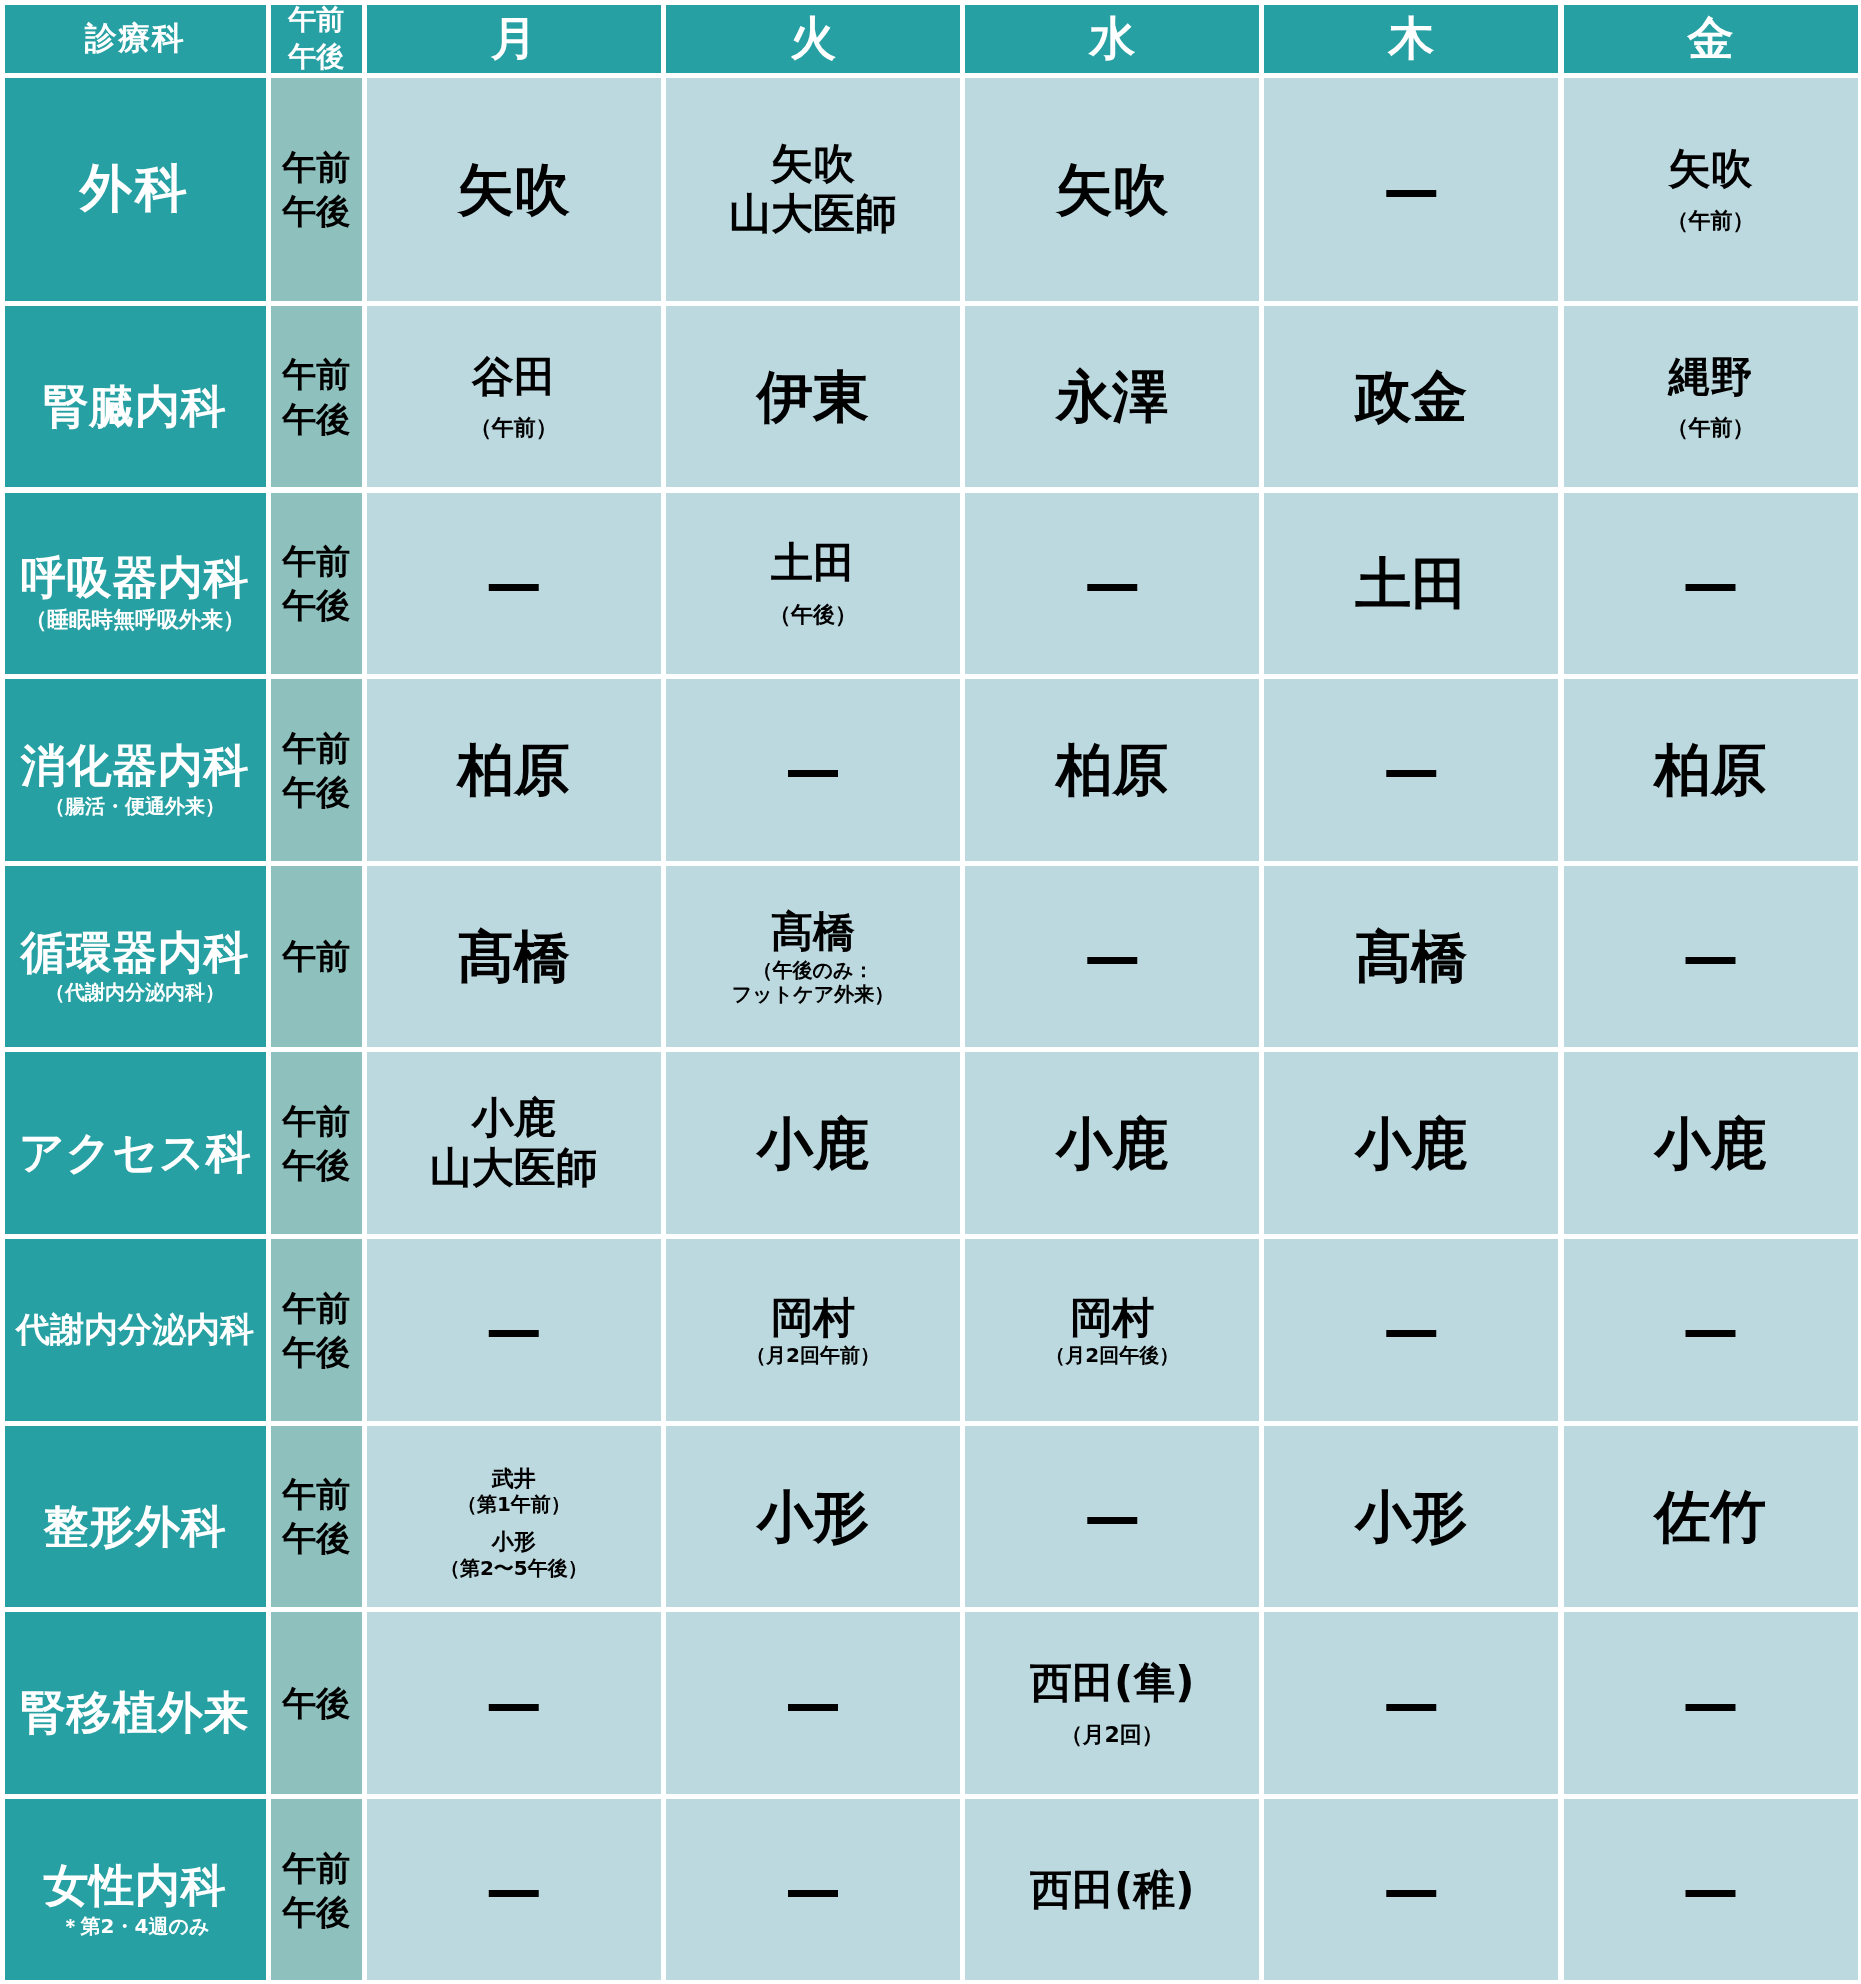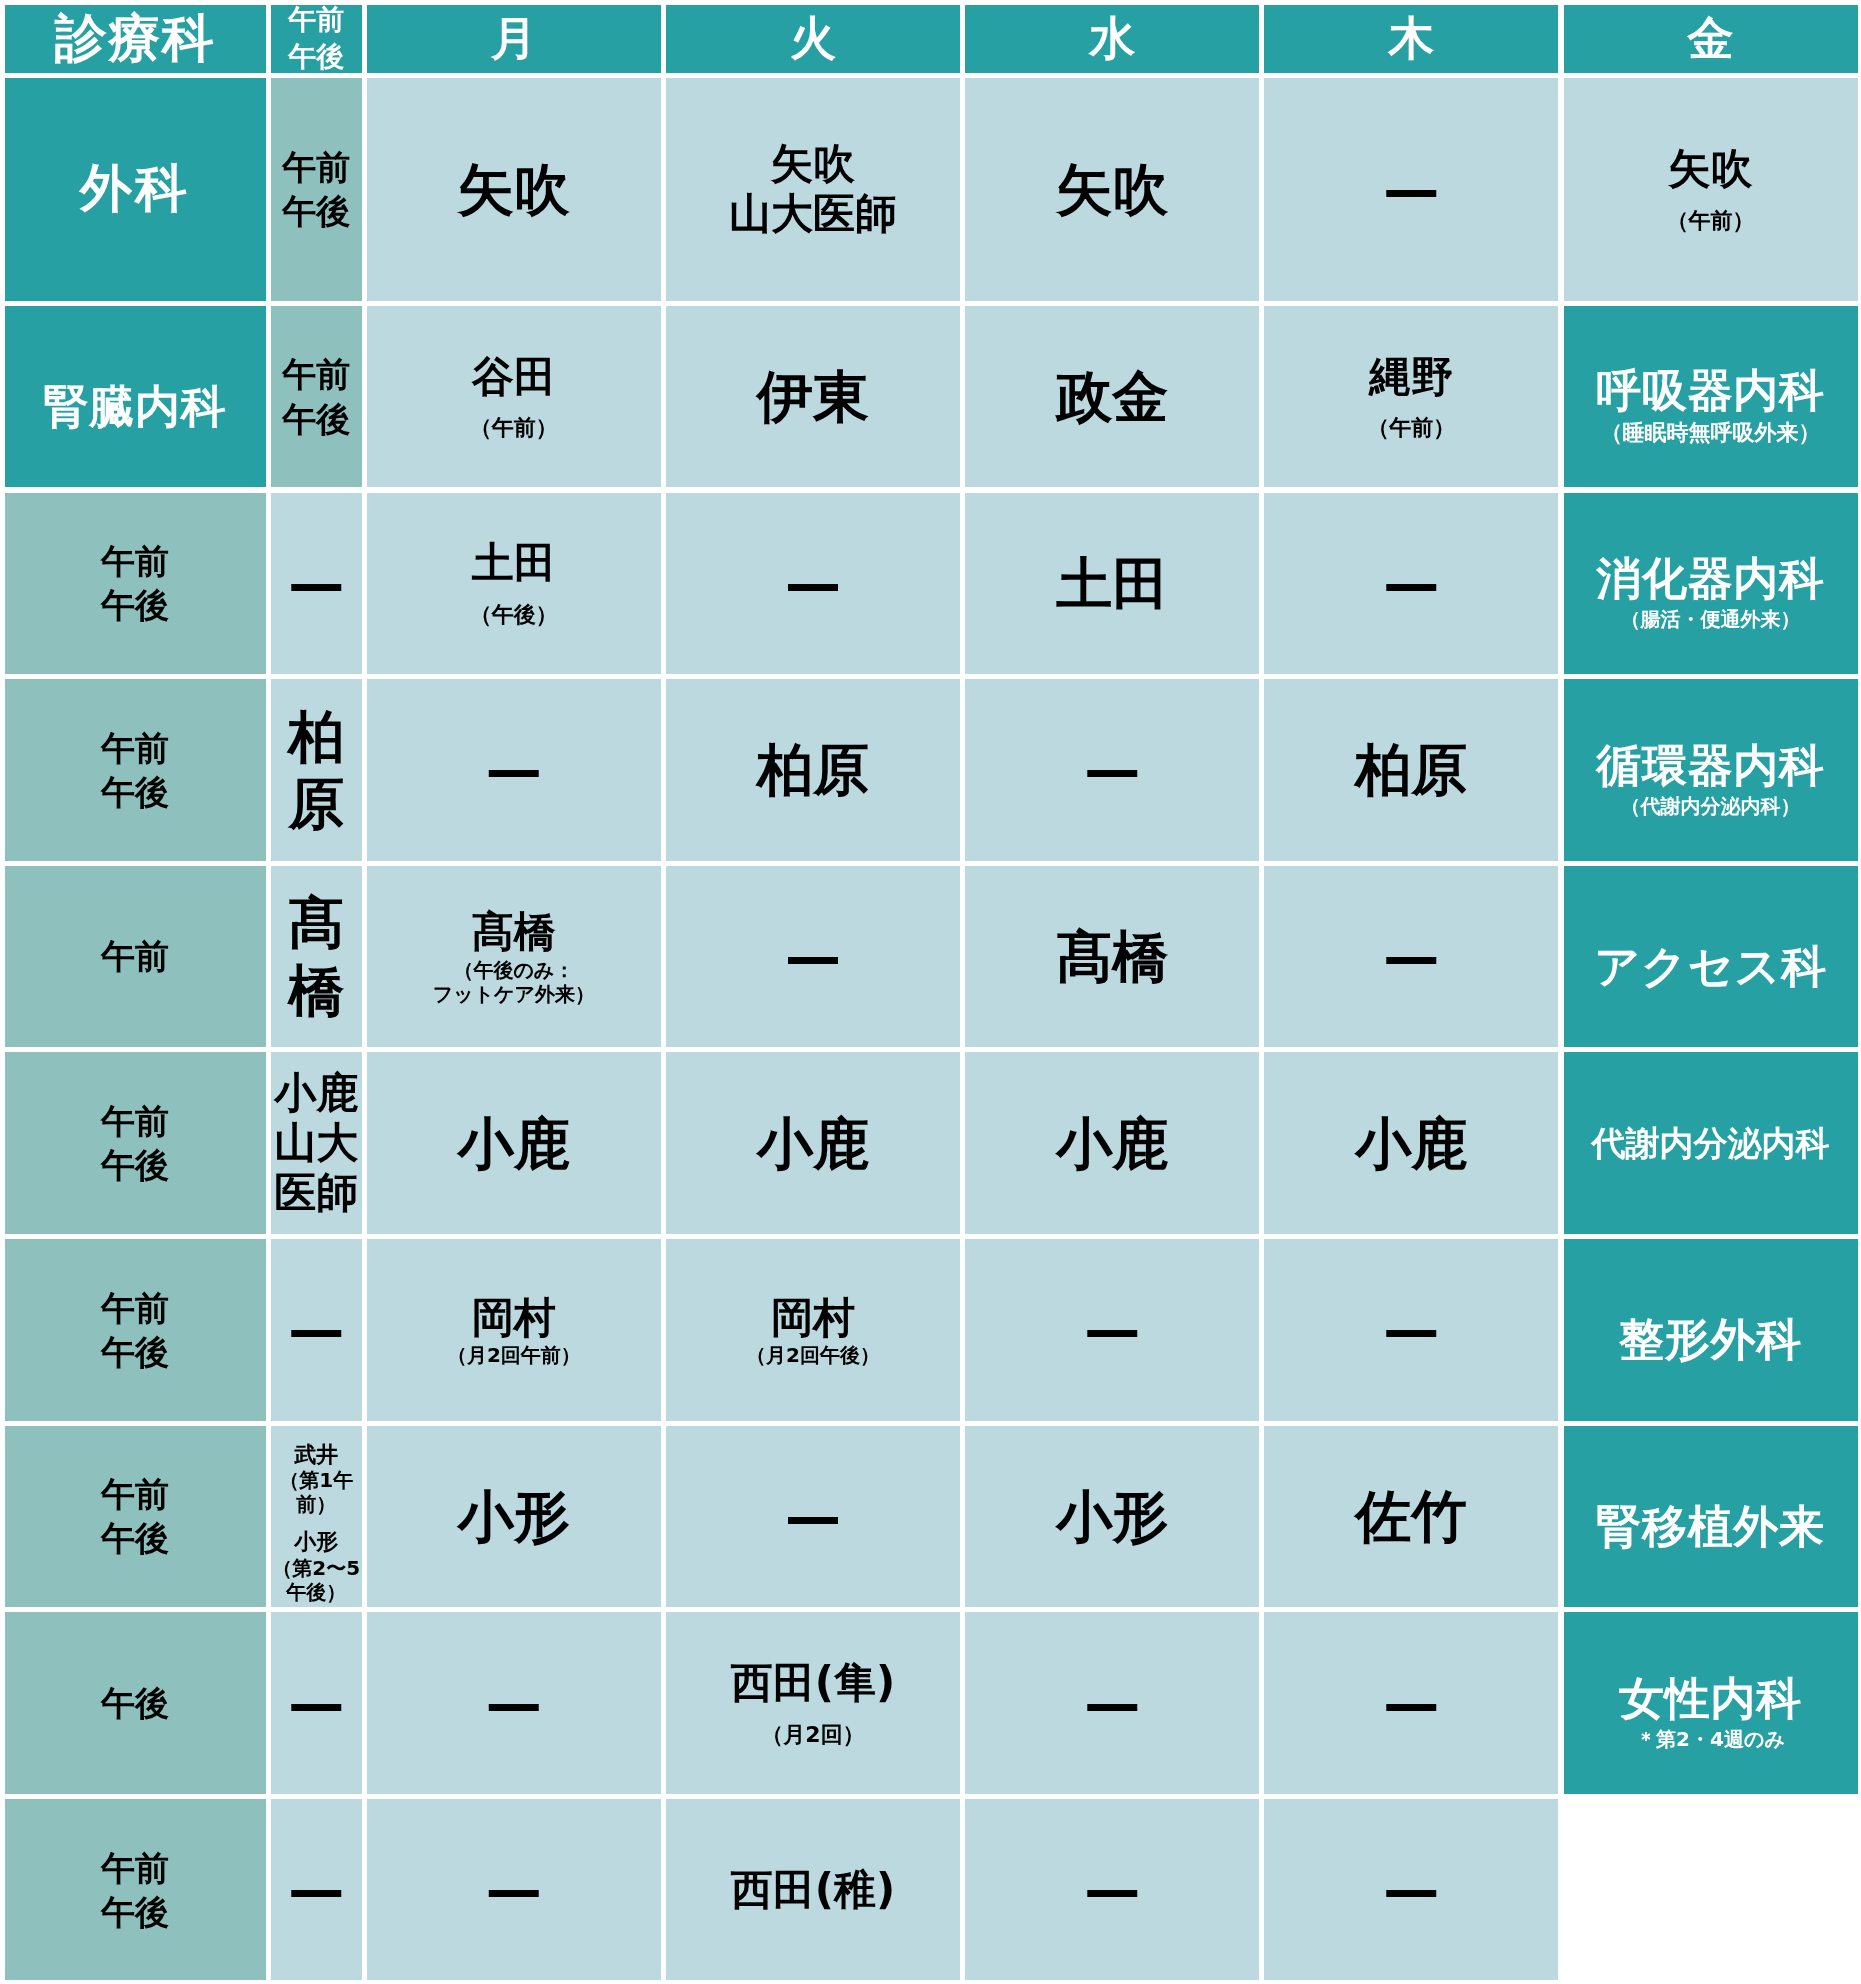--- a/index.html
+++ b/index.html
@@ -19,21 +19,21 @@
     grid-template-columns:261px 91px repeat(5,1fr);
     grid-template-rows:68px 223px repeat(9,1fr);
     gap:5.2px;
     padding:4.5px;
   }
   .cell{
     display:flex;flex-direction:column;align-items:center;justify-content:center;
     text-align:center;overflow:hidden;
   }
   .th{background:var(--teal);color:var(--inkw);font-weight:800;}
-  .dept-h{font-size:52px;letter-spacing:1.5px;}
+  .dept-h{font-size:32px;letter-spacing:1.5px;}
   .day-h{font-size:46px;}
   .ampm-h{font-size:28px;line-height:1.3;white-space:pre-line;font-weight:700;}
   .dept{background:var(--teal);color:var(--inkw);}
   .dept-title{font-weight:800;line-height:1.15;}
   .t-xl{font-size:52px;letter-spacing:3px;}
   .t-lg{font-size:45px;letter-spacing:0.7px;margin-top:20px;}
   .t-sm{font-size:34px;}
   .dept-subtitle{font-weight:700;margin-top:1px;}
   .st-lg{font-size:20px;}
   .st-sm{font-size:22px;}
@@ -85,20 +85,23 @@
     <div class="cell ampm">午前
 午後</div>
     <div class="cell day">
       <div class="line s-md">谷田</div>
       <div class="line s-sm">（午前）</div>
     </div>
     <div class="cell day">
       <div class="line s-lg">伊東</div>
     </div>
     <div class="cell day">
+      <div class="line s-lg">永澤</div>
+    </div>
+    <div class="cell day">
       <div class="line s-lg">政金</div>
     </div>
     <div class="cell day">
       <div class="line s-md">縄野</div>
       <div class="line s-sm">（午前）</div>
     </div>
     <div class="cell dept">
       <div class="dept-title t-lg">呼吸器内科</div>
       <div class="dept-subtitle st-sm">（睡眠時無呼吸外来）</div>
     </div>

